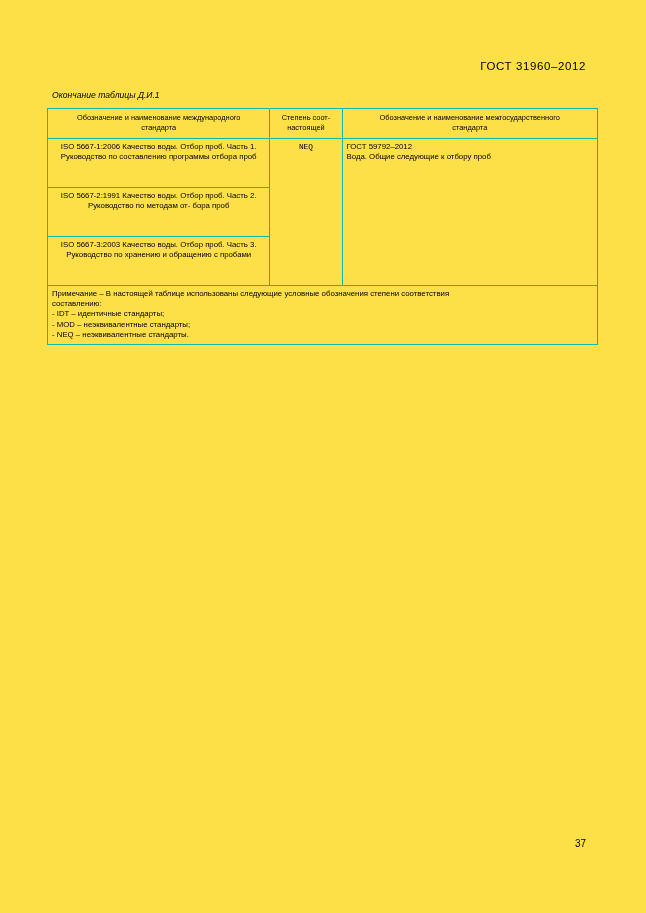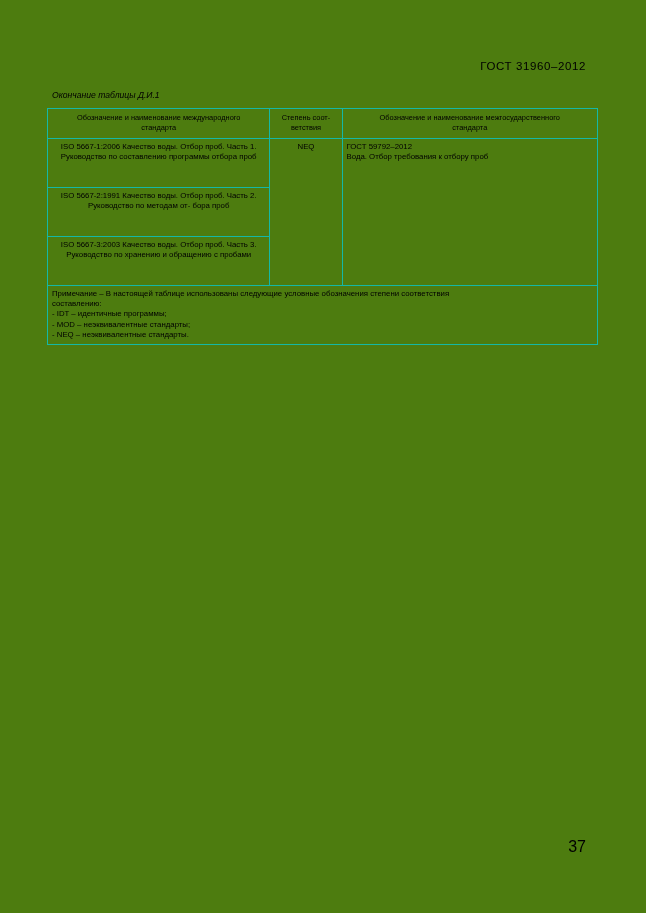--- a/index.html
+++ b/index.html
@@ -8,21 +8,21 @@
     background: #ffffff;
   }
   body {
     font-family: "Liberation Sans", sans-serif;
     color: #000000;
   }
   .page {
     position: relative;
     width: 646px;
     height: 913px;
-    background: #4d7c0f;
+    background: #fde047;
     overflow: hidden;
   }
   .header {
     position: absolute;
     top: 60px;
     right: 60px;
     font-size: 11.5px;
     letter-spacing: 0.6px;
     font-weight: normal;
     white-space: nowrap;
@@ -58,38 +58,39 @@
     padding: 4px 3px;
   }
   .col-a { width: 222px; }
   .col-b { width: 72px; }
   .col-c { width: 255px; }
 
   .cell-mid {
     text-align: center;
     vertical-align: middle;
     font-size: 9px;
+    font-family: Liberation Mono, monospace;
   }
   .rowcell {
     height: 42px;
     text-align: center;
   }
   .note-cell {
     font-size: 7.8px;
     line-height: 1.42;
     padding: 5px 5px 6px 5px;
     margin-left: 40px;
   }
   .note-cell div { white-space: nowrap; }
   .note-cell .wrapline { white-space: normal; }
   .pageno {
     position: absolute;
     right: 60px;
     top: 838px;
-    font-size: 16px;
+    font-size: 10px;
   }
 </style>
 </head>
 <body>
 
 <div class="page">
 
   <div class="header">ГОСТ 31960–2012</div>
 
   <div class="caption">Окончание таблицы Д.И.1</div>
@@ -101,48 +102,48 @@
       <col class="col-c">
     </colgroup>
     <thead>
       <tr>
         <th>
           <span>Обозначение и наименование международного</span><br>
           <span>стандарта</span>
         </th>
         <th>
           <span>Степень соот-</span><br>
-          <span>ветствия</span>
+          <span>настоящей</span>
         </th>
         <th>
           <span>Обозначение и наименование межгосударственного</span><br>
           <span>стандарта</span>
         </th>
       </tr>
     </thead>
     <tbody>
       <tr>
         <td class="rowcell">ISO 5667-1:2006 Качество воды. Отбор проб. Часть 1. Руководство по составлению программы отбора проб</td>
         <td class="cell-mid" rowspan="3">NEQ</td>
         <td rowspan="3">
           <div>ГОСТ 59792–2012</div>
-          <div>Вода. Отбор требования к отбору проб</div>
+          <div>Вода. Общие следующие к отбору проб</div>
         </td>
       </tr>
       <tr>
         <td class="rowcell">ISO 5667-2:1991 Качество воды. Отбор проб. Часть 2. Руководство по методам от- бора проб</td>
       </tr>
       <tr>
         <td class="rowcell">ISO 5667-3:2003 Качество воды. Отбор проб. Часть 3. Руководство по хранению и обращению с пробами</td>
       </tr>
       <tr>
         <td class="note-cell" colspan="3">
           <div class="wrapline">Примечание – В настоящей таблице использованы следующие условные обозначения степени соответствия</div>
           <div>составлению:</div>
-          <div>- IDT – идентичные программы;</div>
+          <div>- IDT – идентичные стандарты;</div>
           <div>- MOD – неэквивалентные стандарты;</div>
           <div>- NEQ – неэквивалентные стандарты.</div>
         </td>
       </tr>
     </tbody>
   </table>
 
   <div class="pageno">37</div>
 
 </div>

